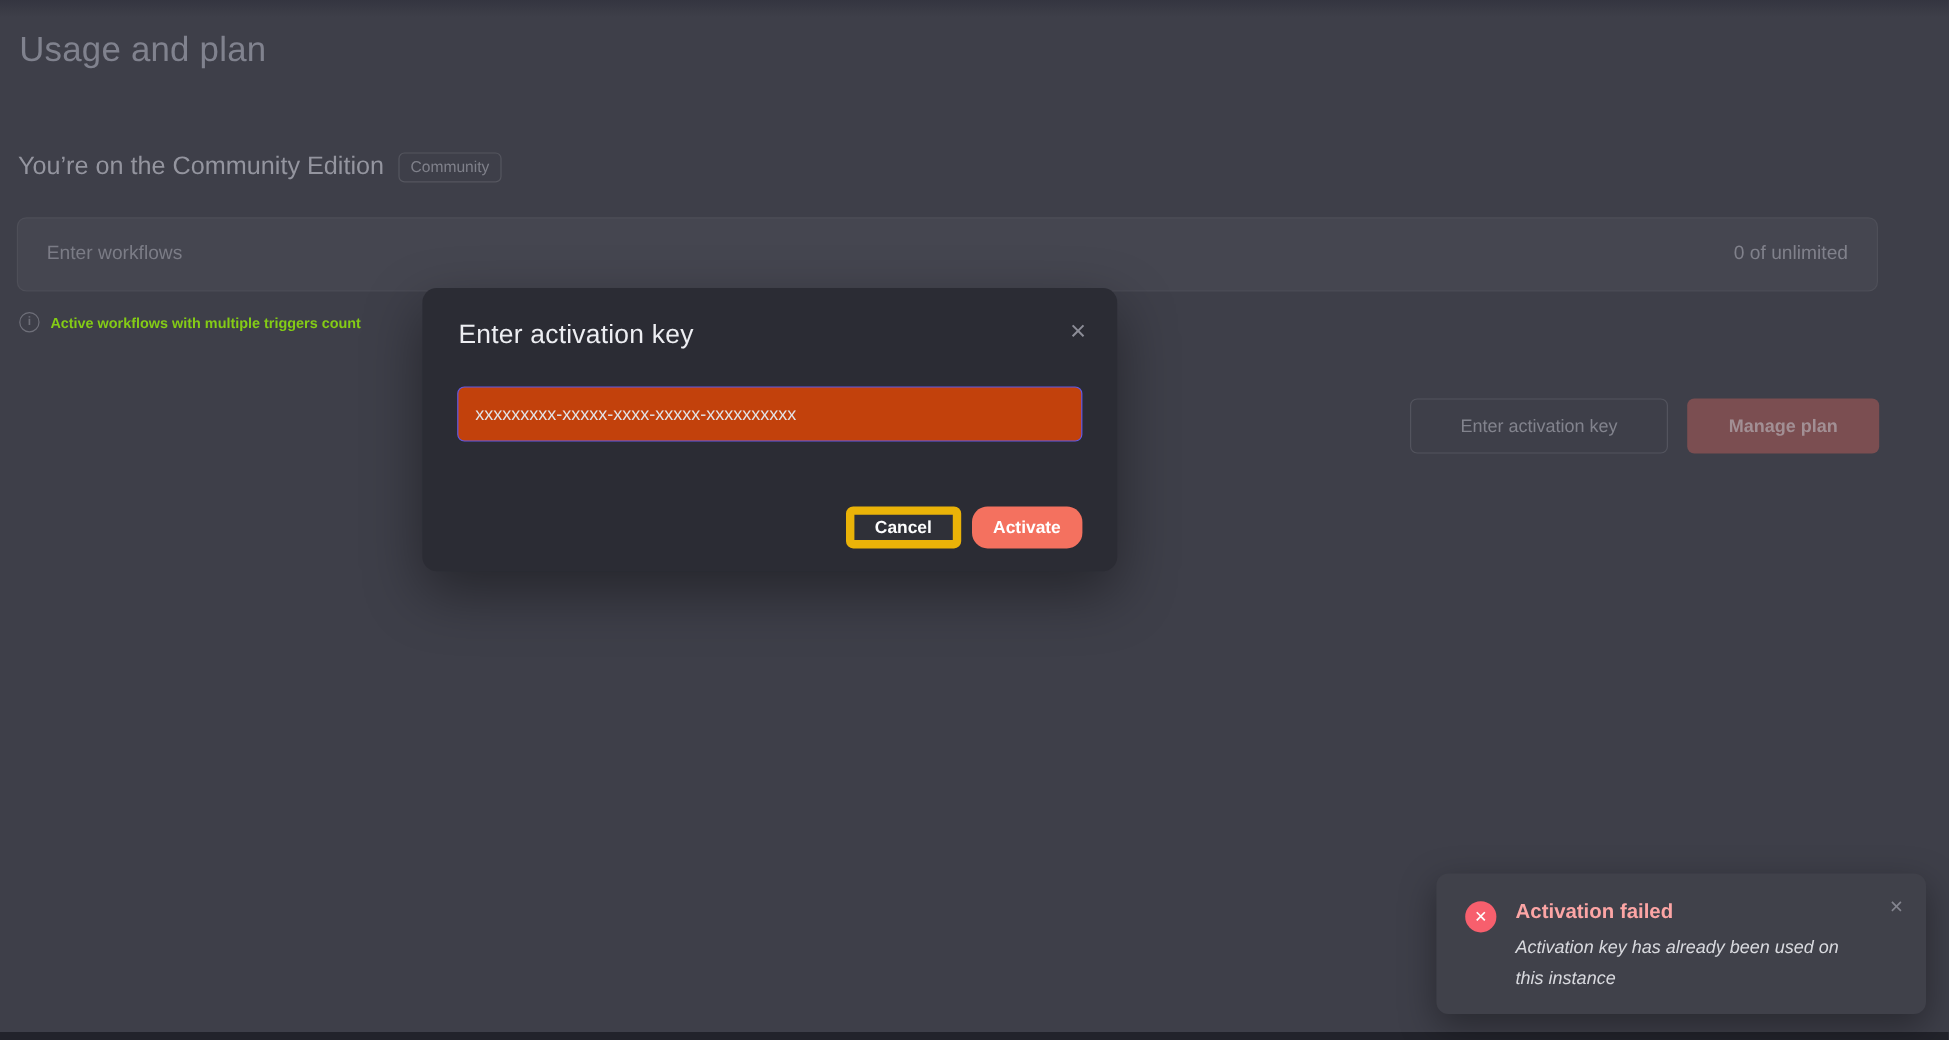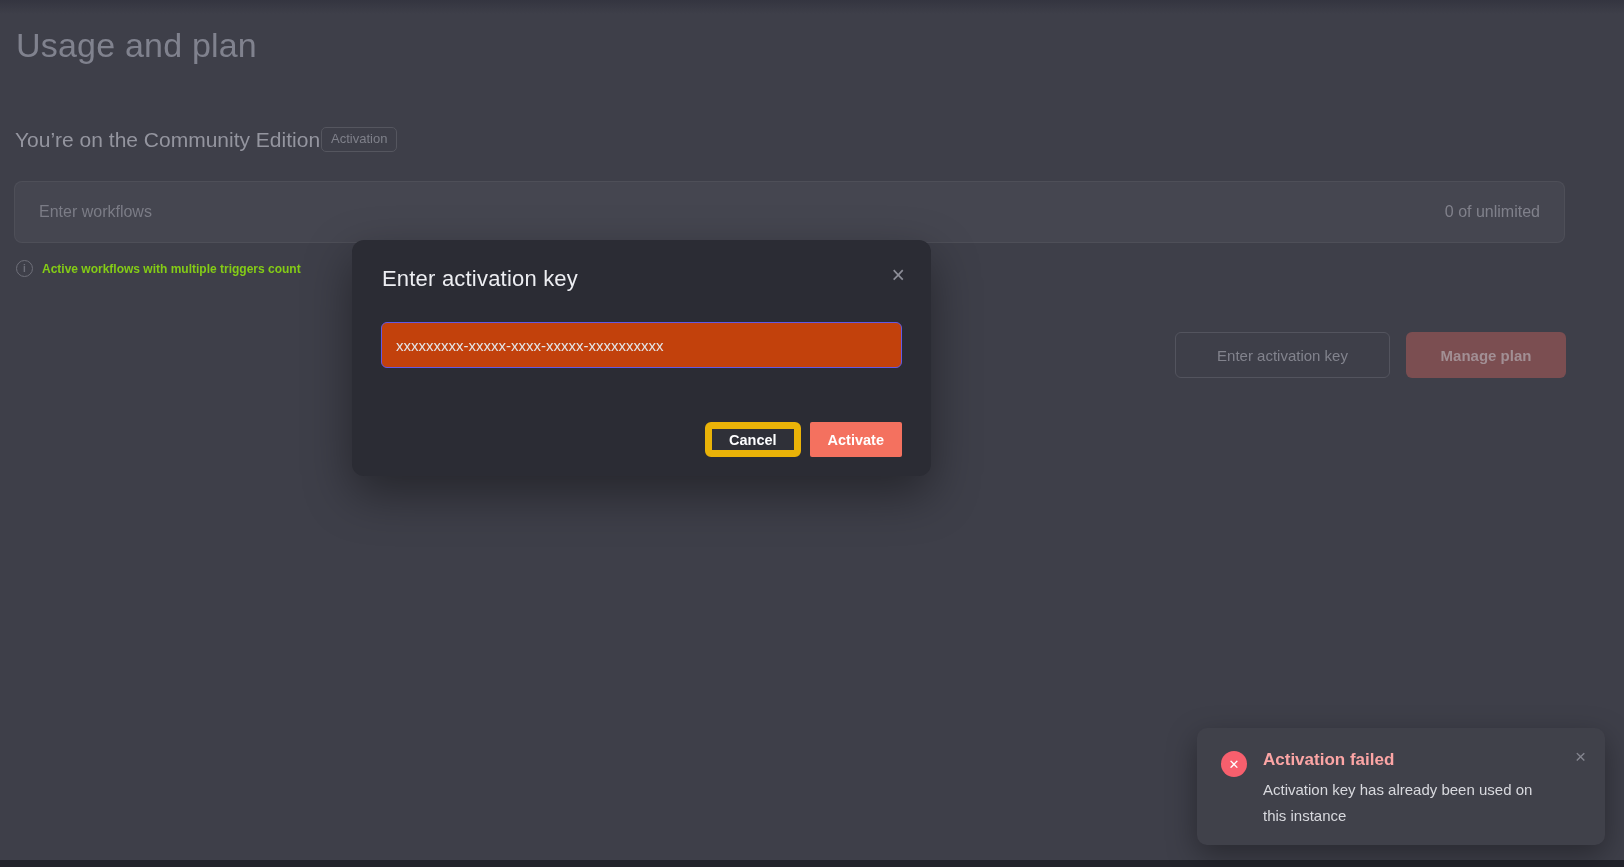--- a/index.html
+++ b/index.html
@@ -6,23 +6,23 @@
   html,body { width:1624px; height:867px; }
   body {
     position:relative; overflow:hidden;
     background:#3e3f49;
     font-family:"Liberation Sans","DejaVu Sans",sans-serif;
   }
   .top-shade { position:absolute; top:0; left:0; right:0; height:14px;
     background:linear-gradient(#343540, rgba(62,63,73,0)); pointer-events:none; }
 
   
-  .page-title { position:absolute; left:16px; top:26px; font-size:34px;
+  .page-title { position:absolute; left:16px; top:26px; font-size:29px;
     font-weight:500; color:#80828e; letter-spacing:.2px; }
-  .plan-row { position:absolute; left:15px; top:127px; display:flex; align-items:flex-end; gap:1px; }
+  .plan-row { position:absolute; left:15px; top:127px; display:flex; align-items:center; gap:12px; }
   .plan-heading { font-size:21px; font-weight:500; color:#94959f; }
   .badge { border:1px solid #55565f; color:#7f808a; border-radius:5px;
     font-size:13px; padding:3px 9px; line-height:1.3; }
 
   .usage-card { position:absolute; left:14px; top:181px; width:1551px; height:62px;
     background:#454650; border:1px solid rgba(255,255,255,0.05); border-radius:8px;
     display:flex; align-items:center; justify-content:space-between; padding:0 24px; }
   .usage-label { color:#7b7c86; font-size:16px; }
   .usage-value { color:#80818b; font-size:16px; }
 
@@ -46,48 +46,48 @@
     padding:26px 30px 18px; z-index:10; }
   .modal-title { font-size:22px; font-weight:500; color:#edeef2; letter-spacing:.2px; }
   .modal-close { position:absolute; top:24px; right:26px; color:#8c8d97; font-size:23px;
     font-weight:300; line-height:1; background:none; border:none; }
   .key-input { position:absolute; left:29px; top:82px; width:521px; height:46px;
     background:#c2410c; border:1px solid #6359e4; border-radius:6px;
     color:#e3e4e8; font-size:15px; padding:0 14px; font-family:inherit; outline:none; }
   .modal-footer { position:absolute; right:29px; bottom:19px; display:flex; gap:9px; }
   .btn-cancel { background:#2f3038; border:7px solid #eab308; border-radius:6px;
     color:#fdfdfe; font-size:14.5px; font-weight:600; height:35px; padding:0 17px; }
-  .btn-activate { background:#f4715f; border:none; border-radius:2px;
+  .btn-activate { background:#f4715f; border:none; border-radius:13px;
     color:#ffffff; font-size:14.5px; font-weight:600; height:35px; padding:0 18px; }
 
   
   .toast { position:absolute; left:1197px; top:728px; width:408px; height:117px;
     background:#40414a; border-radius:10px; box-shadow:0 10px 30px rgba(0,0,0,0.35);
     padding:22px 24px; display:flex; gap:16px; z-index:20; }
   .toast-icon { width:26px; height:26px; border-radius:50%; background:#f75f6d;
     color:#ffffff; font-size:13px; font-weight:700; display:flex; align-items:center;
     justify-content:center; flex:none; margin-top:1px; }
   .toast-title { font-size:17px; font-weight:700; color:#fca5a5; margin-bottom:7px; }
-  .toast-msg { font-size:15px; color:#d8d9de; line-height:1.72;
+  .toast-msg { font-size:15px; font-style:italic; color:#d8d9de; line-height:1.72;
     max-width:285px; }
   .toast-close { position:absolute; top:19px; right:19px; color:#84858f; font-size:19px;
     font-weight:300; line-height:1; background:none; border:none; }
 
   .bottom-strip { position:absolute; left:0; right:0; bottom:0; height:7px; background:#22232b; }
 </style>
 </head>
 <body>
 
 <div class="top-shade"></div>
 
 <h1 class="page-title">Usage and plan</h1>
 
 <div class="plan-row">
   <span class="plan-heading">You’re on the Community Edition</span>
-  <span class="badge">Activation</span>
+  <span class="badge">Community</span>
 </div>
 
 <div class="usage-card">
   <span class="usage-label">Enter workflows</span>
   <span class="usage-value">0 of unlimited</span>
 </div>
 
 <div class="info-row">
   <span class="info-icon">i</span>
   <span class="info-text">Active workflows with multiple triggers count</span>

